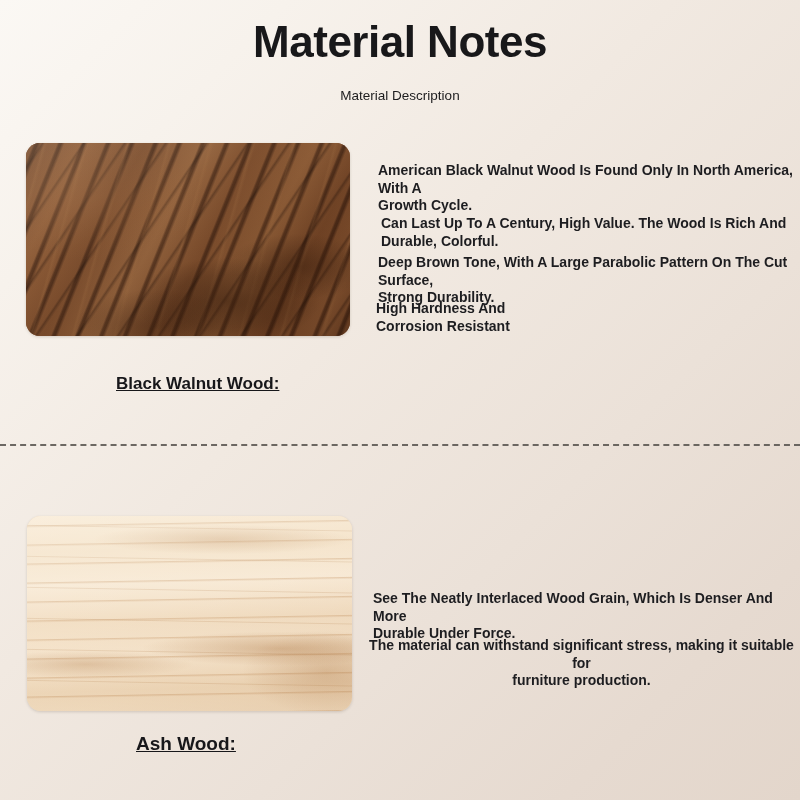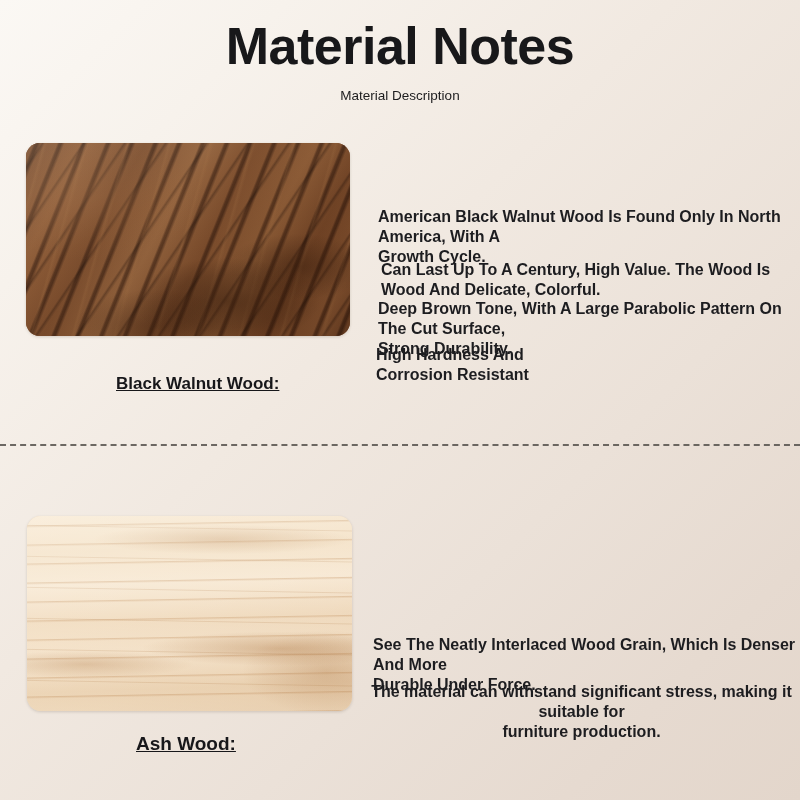--- a/index.html
+++ b/index.html
@@ -30,21 +30,21 @@
     overflow: hidden;
   }
 
   
   .page-title {
     position: absolute;
     top: 18px;
     left: 0;
     width: 800px;
     text-align: center;
-    font-size: 52px;
+    font-size: 44px;
     font-weight: 700;
     letter-spacing: -0.5px;
     color: #18181a;
     line-height: 1.1;
   }
   .page-subtitle {
     position: absolute;
     top: 88px;
     left: 0;
     width: 800px;
@@ -219,25 +219,24 @@
   #ash-caption {
     left: 136px;
     top: 733px;
     font-size: 19px;
   }
 
   
   .desc {
     position: absolute;
     color: #1d1d20;
-    font-size: 16px;
+    font-size: 14px;
     font-weight: 600;
     line-height: 1.26;
     white-space: pre-line;
-    margin-top: 45px;
   }
 </style>
 </head>
 <body>
 
 <div id="page">
 
   <div class="page-title">Material Notes</div>
   <div class="page-subtitle">Material Description</div>
 
@@ -245,21 +244,21 @@
     <div class="base"></div>
     <div class="grain g1"></div>
     <div class="grain g2"></div>
     <div class="grain g4"></div>
     <div class="grain g3"></div>
     <div class="grain sheen"></div>
   </div>
 
   <div class="desc" style="left:378px; top:162px; width:420px;">American Black Walnut Wood Is Found Only In North America, With A
 Growth Cycle.</div>
-  <div class="desc" style="left:381px; top:215px; width:420px;">Can Last Up To A Century, High Value. The Wood Is Wood And Delicate, Colorful.</div>
+  <div class="desc" style="left:381px; top:215px; width:420px;">Can Last Up To A Century, High Value. The Wood Is Rich And Durable, Colorful.</div>
   <div class="desc" style="left:378px; top:254px; width:420px;">Deep Brown Tone, With A Large Parabolic Pattern On The Cut Surface,
 Strong Durability.</div>
   <div class="desc" style="left:376px; top:300px; width:420px;">High Hardness And
 Corrosion Resistant</div>
 
   <div class="caption" id="walnut-caption">Black Walnut Wood:</div>
 
   <div class="divider"></div>
 
   <div class="swatch" id="ash-swatch">

